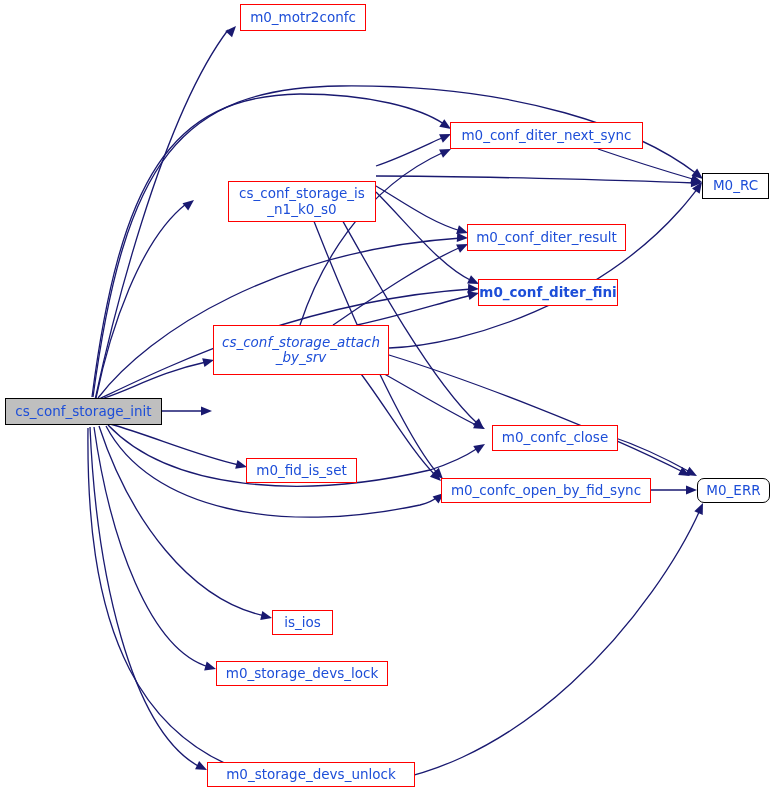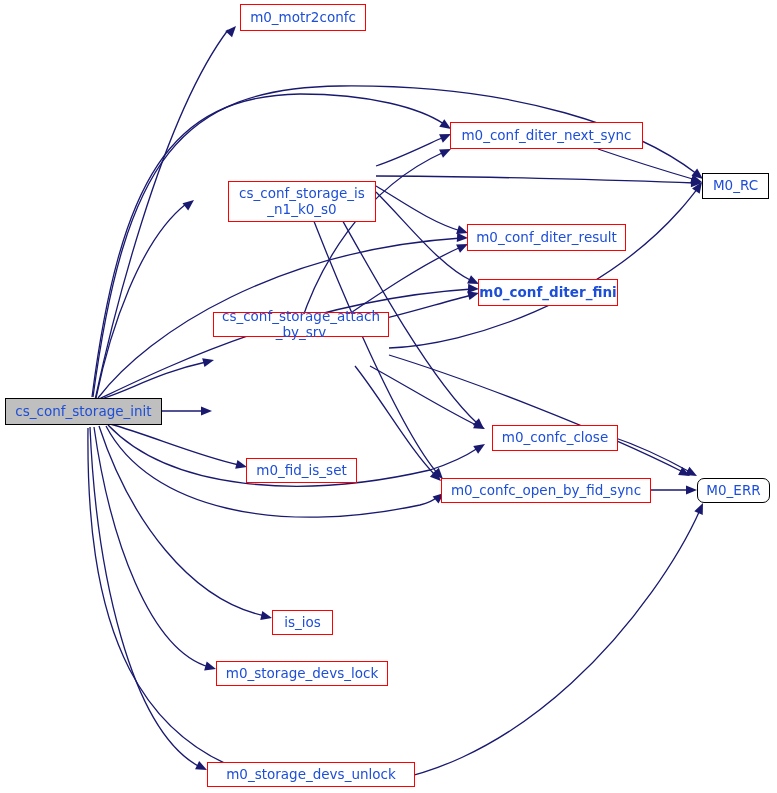--- a/index.html
+++ b/index.html
@@ -82,21 +82,21 @@
       <polygon points="697,476 685.1280072897367,474.8973717365063 689.447145667367,466.77425388220416" fill="#191970"></polygon>
     </svg>
 <div class="node current" style="left: 5px; top: 398px; width: 157px; height: 27px;">cs_conf_storage_init</div>
     <div class="node red" style="left: 240px; top: 4px; width: 126px; height: 27px;">m0_motr2confc</div>
     <div class="node red" style="left: 228px; top: 157px; width: 148px; height: 41px; margin-top: 24px;">cs_conf_storage_is
 _n1_k0_s0</div>
     <div class="node red" style="left: 450px; top: 122px; width: 193px; height: 27px;">m0_conf_diter_next_sync</div>
     <div class="node black" style="left: 702px; top: 173px; width: 67px; height: 26px;">M0_RC</div>
     <div class="node red" style="left: 467px; top: 224px; width: 159px; height: 27px;">m0_conf_diter_result</div>
     <div class="node red" style="left: 478px; top: 279px; width: 140px; height: 27px; font-weight: bold;">m0_conf_diter_fini</div>
-    <div class="node red" style="left: 213px; top: 312px; width: 176px; height: 25px;">cs_conf_storage_attach
+    <div class="node red" style="left: 213px; top: 325px; width: 176px; height: 50px; font-style: italic;">cs_conf_storage_attach
 _by_srv</div>
     <div class="node red" style="left: 246px; top: 458px; width: 111px; height: 25px;">m0_fid_is_set</div>
     <div class="node red" style="left: 492px; top: 425px; width: 126px; height: 26px;">m0_confc_close</div>
     <div class="node red" style="left: 441px; top: 478px; width: 210px; height: 25px;">m0_confc_open_by_fid_sync</div>
     <div class="node black" style="left: 697px; top: 478px; width: 73px; height: 25px; border-radius: 7px;">M0_ERR</div>
     <div class="node red" style="left: 272px; top: 610px; width: 61px; height: 25px;">is_ios</div>
     <div class="node red" style="left: 216px; top: 661px; width: 172px; height: 25px;">m0_storage_devs_lock</div>
     <div class="node red" style="left: 207px; top: 762px; width: 208px; height: 25px;">m0_storage_devs_unlock</div>
   </div>
 

